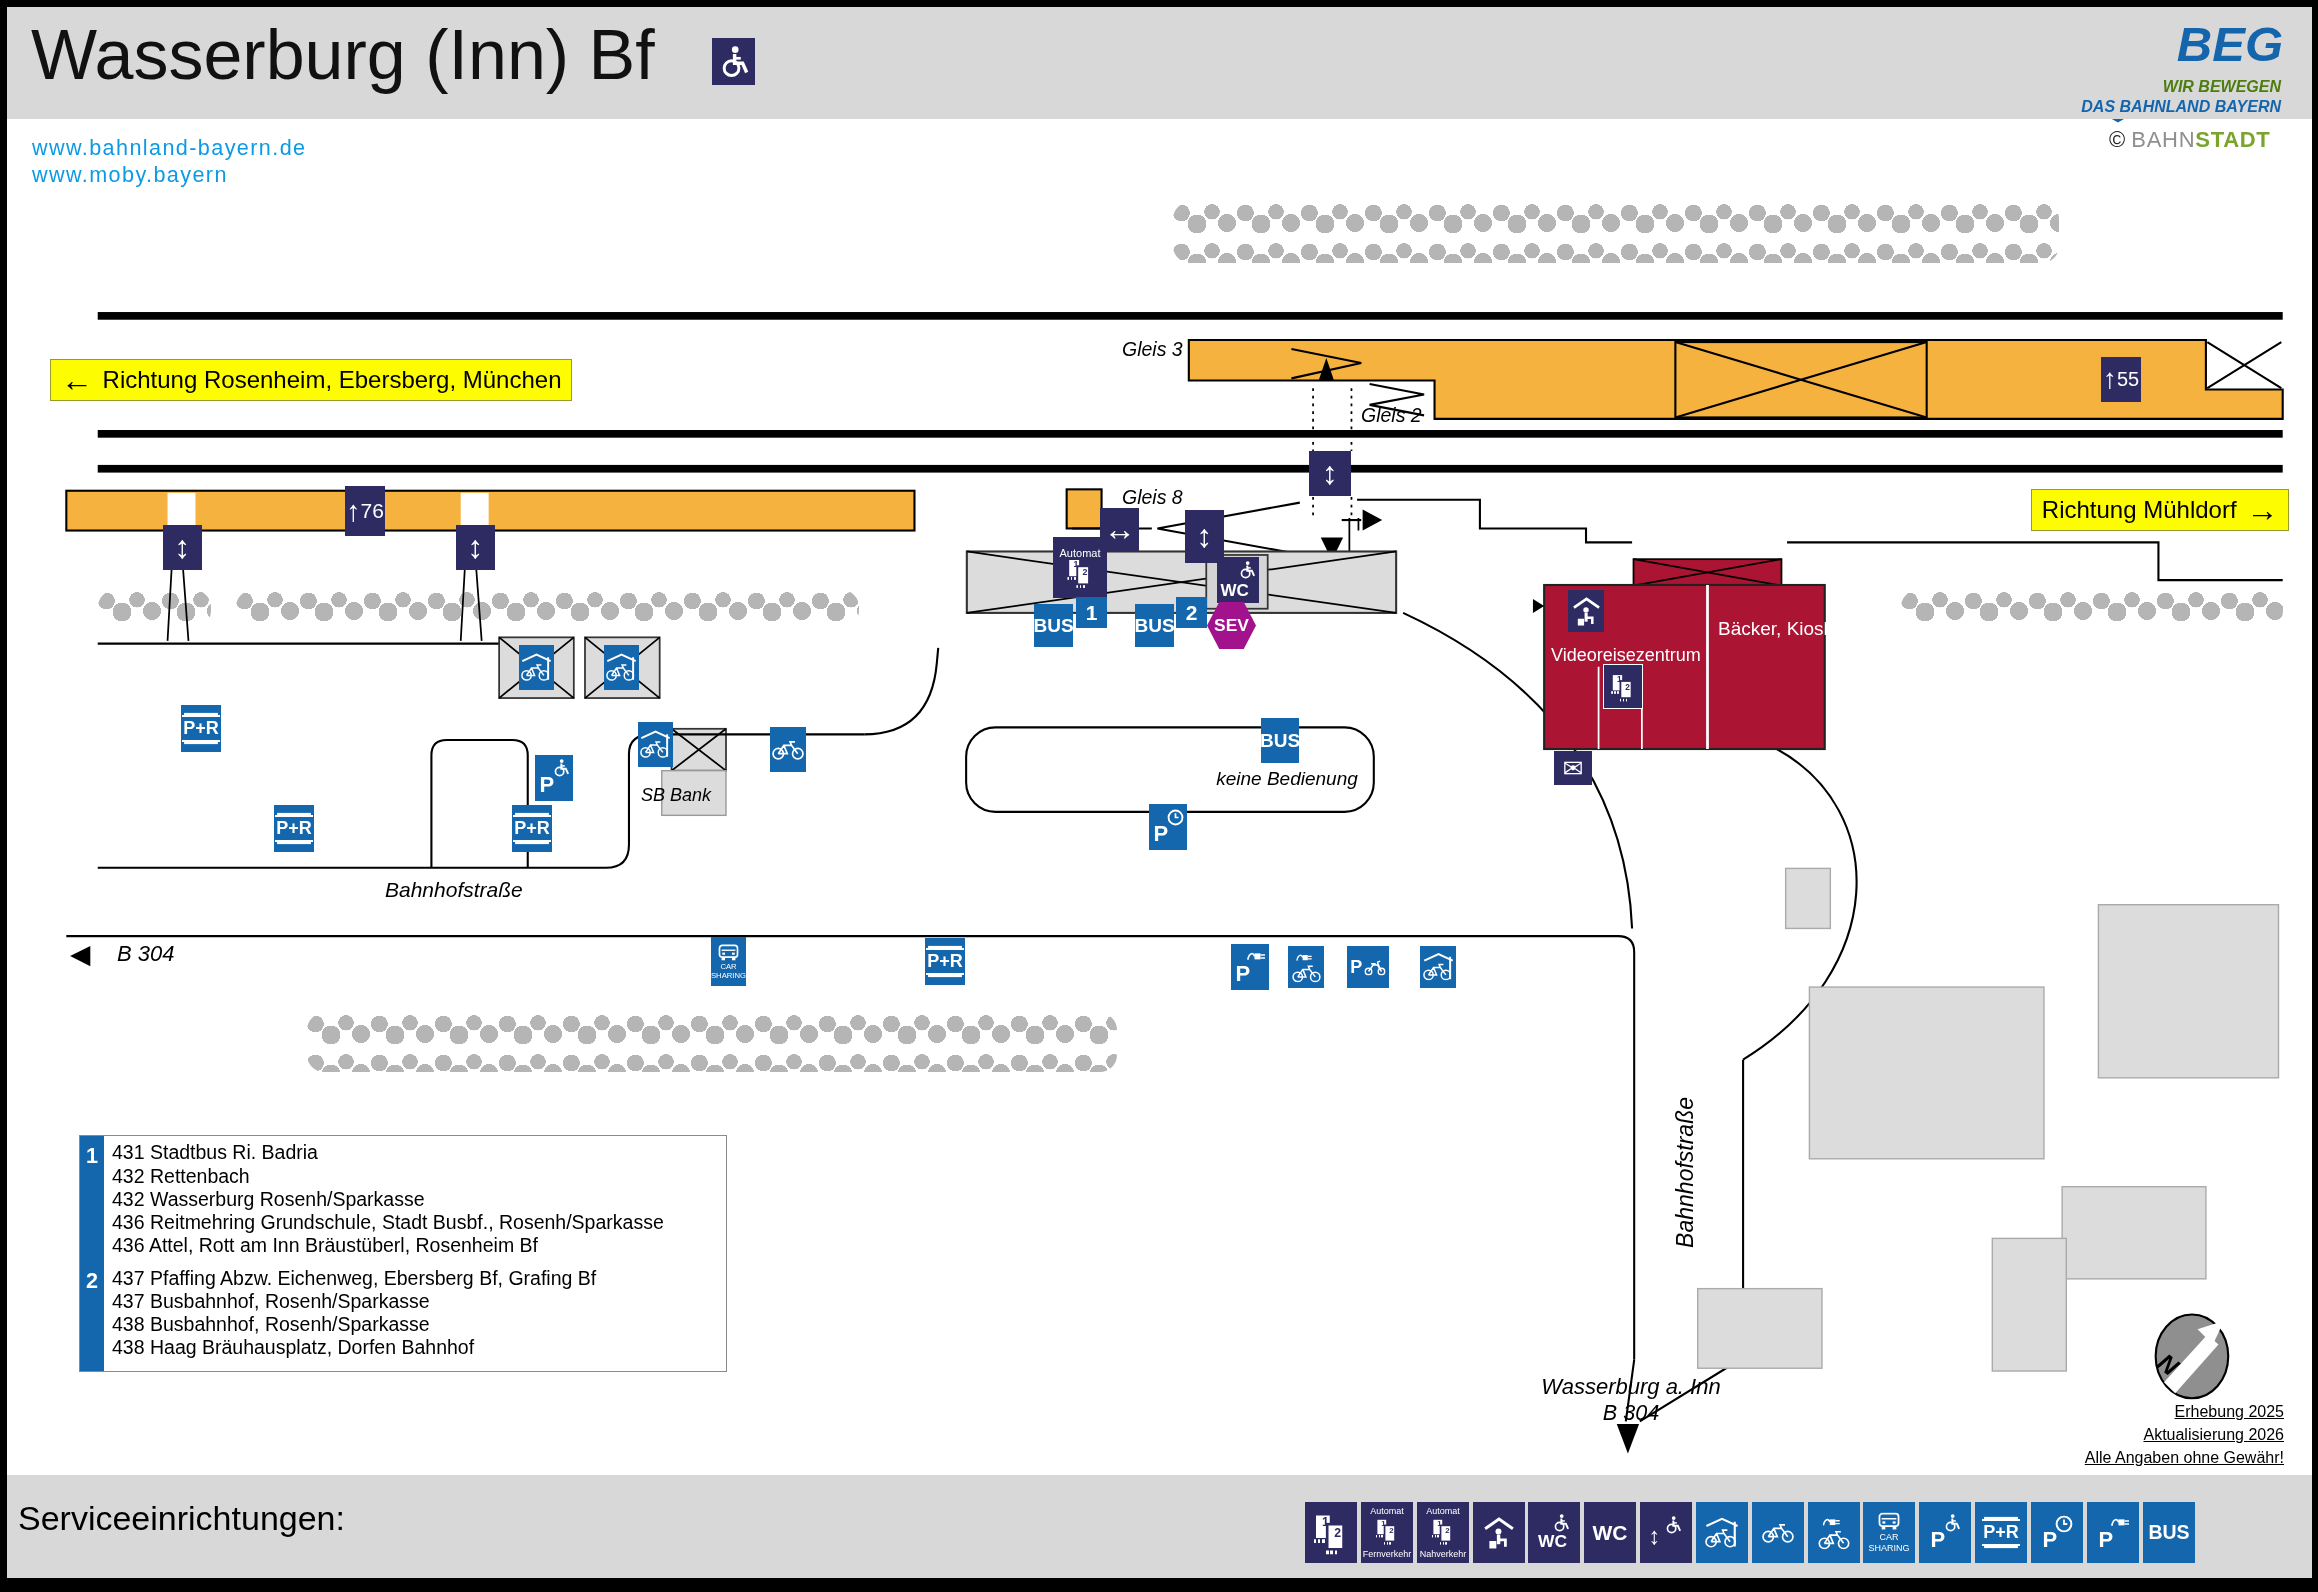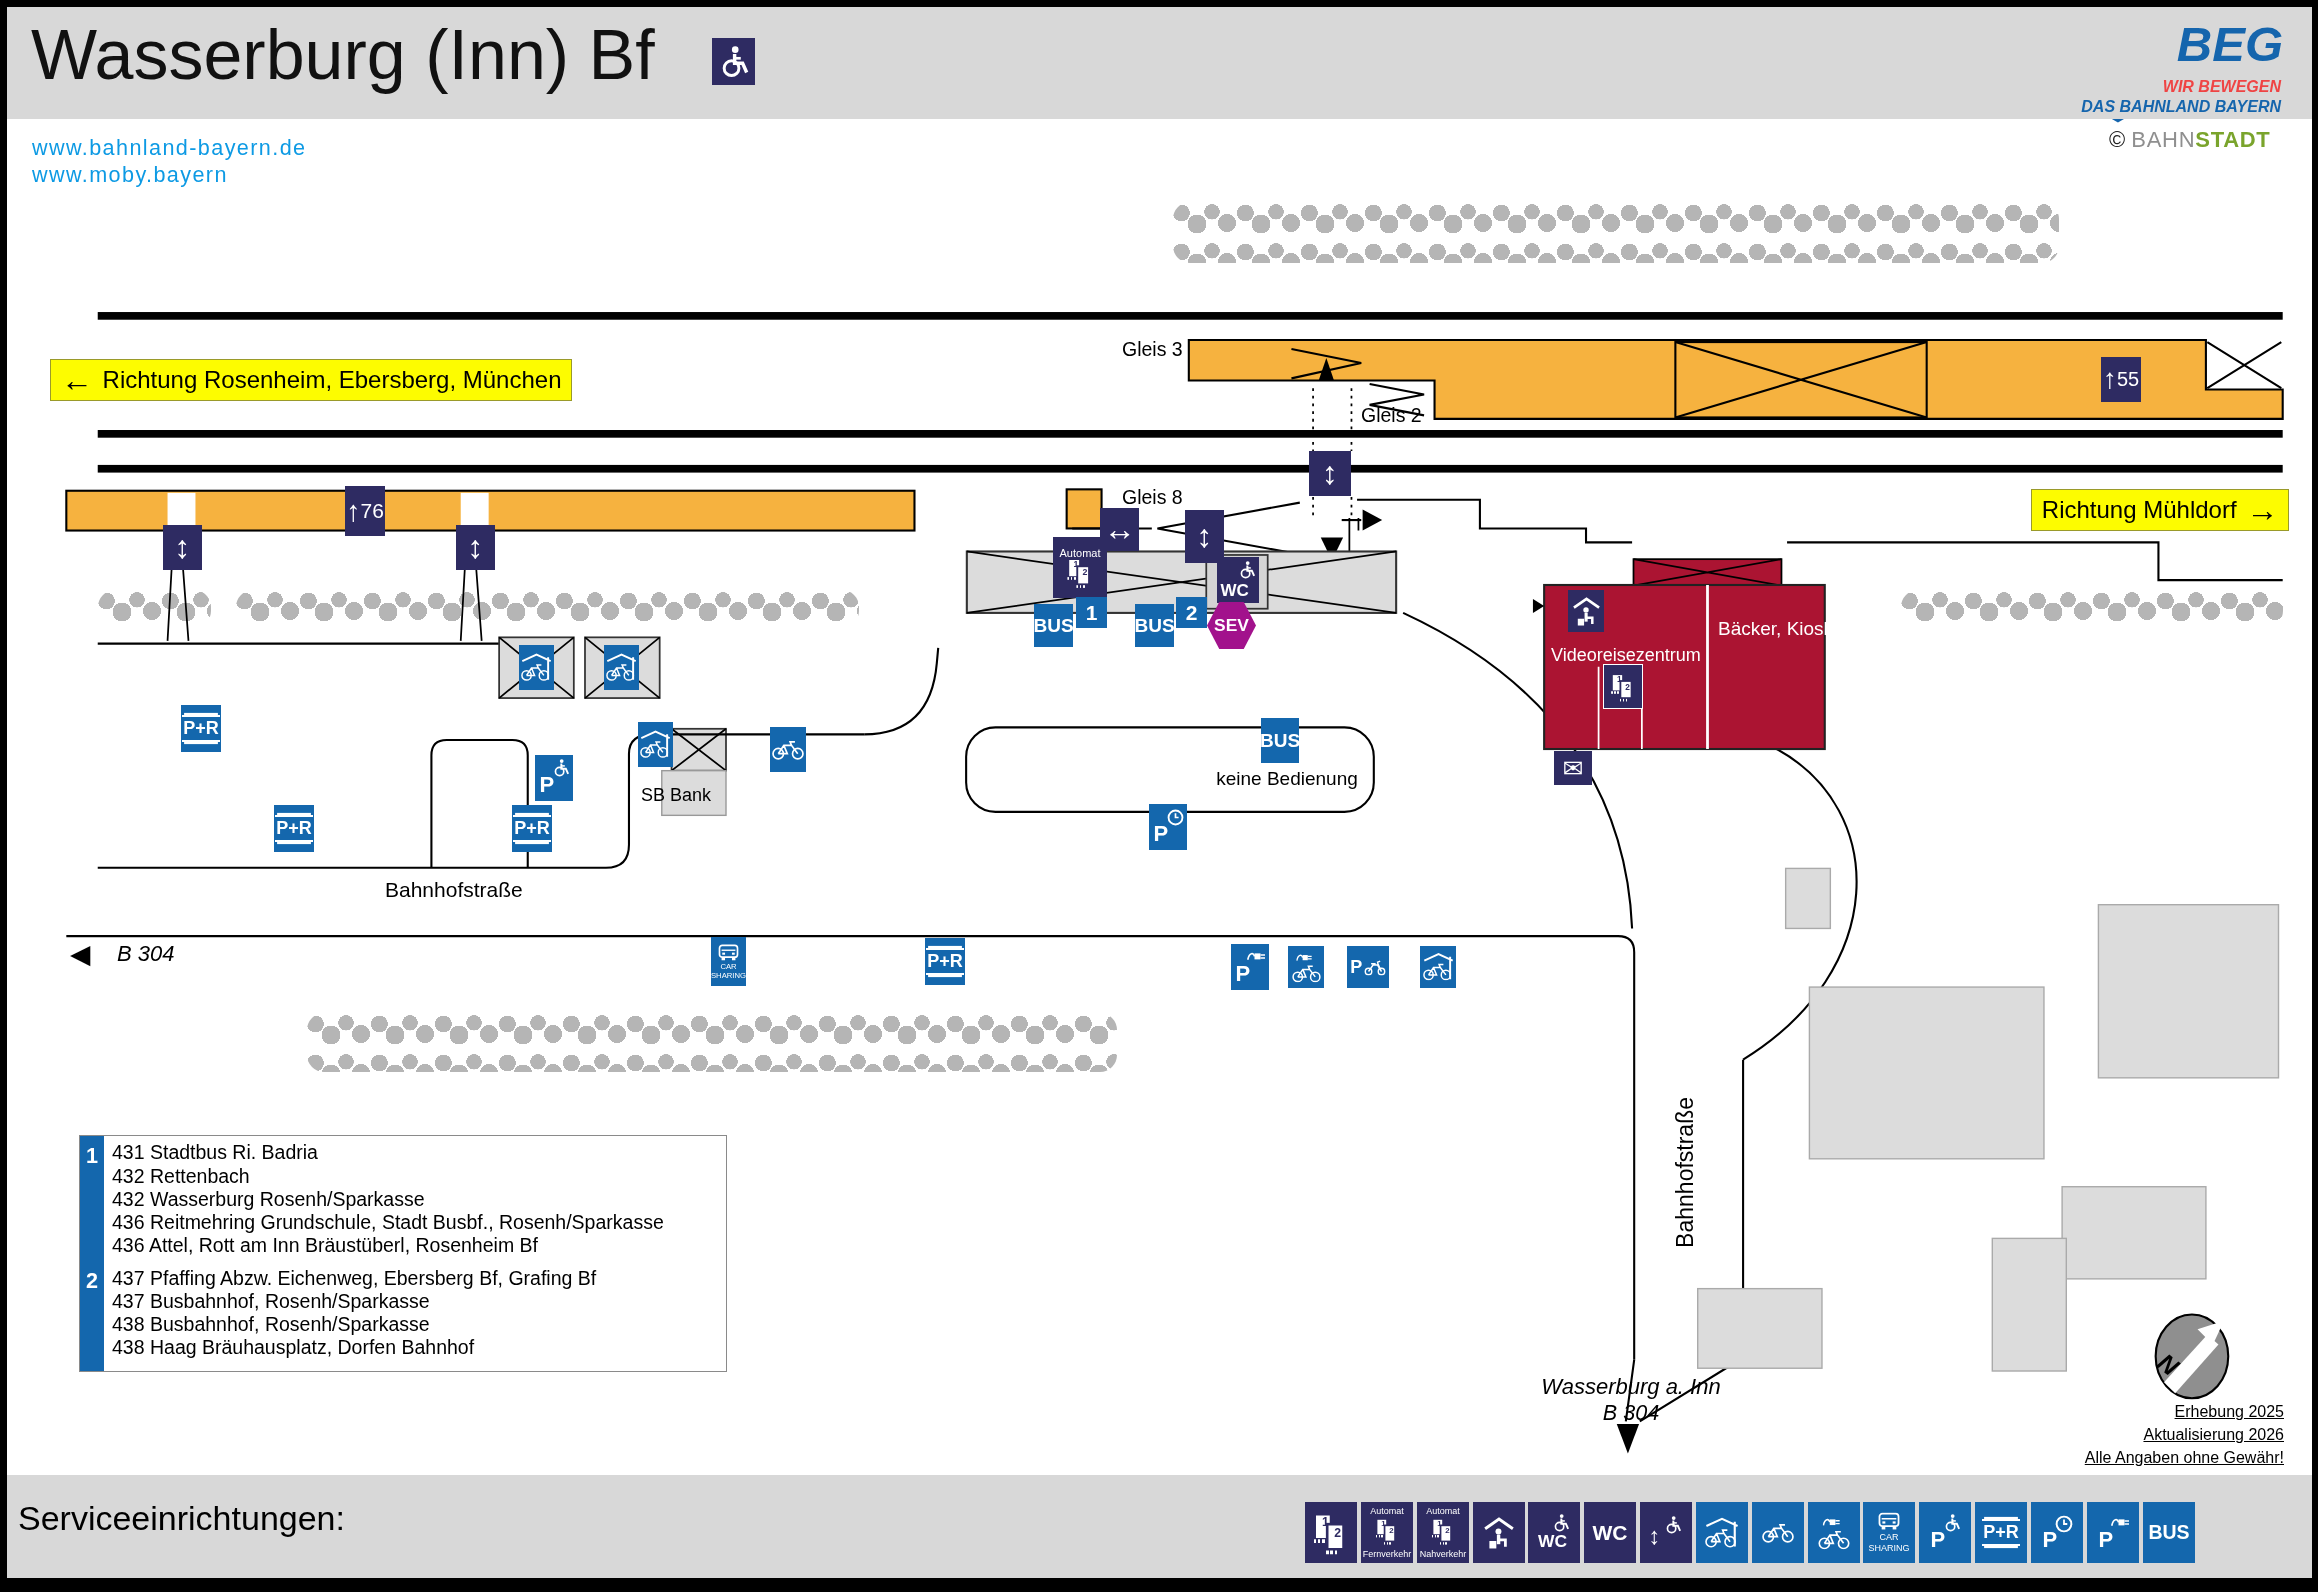--- a/index.html
+++ b/index.html
@@ -7,21 +7,21 @@
        font-family:"Liberation Sans","DejaVu Sans",sans-serif;overflow:hidden;}
   .abs{position:absolute;}
   .frame{position:absolute;inset:0;border:7px solid #000;border-bottom:15.4px solid #000;pointer-events:none;z-index:60;}
   .hdr{position:absolute;left:7px;top:7px;width:2305px;height:112px;background:#d8d8d8;z-index:5;}
   .ftr{position:absolute;left:7px;top:1475px;width:2305px;height:104px;background:#d8d8d8;z-index:5;}
   .title{position:absolute;left:31px;top:15.4px;font-size:70px;color:#111;white-space:nowrap;z-index:6;}
   .ftitle{position:absolute;left:18px;top:1499px;font-size:34px;color:#000;z-index:6;}
   .links a{display:block;color:#0d9ae4;font-size:21.6px;letter-spacing:1.4px;line-height:27px;text-decoration:none;}
   .badge{background:#2e2b62;color:#fff;display:flex;align-items:center;justify-content:center;position:absolute;z-index:10;}
   .bbadge{background:#1467ad;color:#fff;display:flex;align-items:center;justify-content:center;position:absolute;z-index:10;}
-  .lab{position:absolute;font-size:19.5px;color:#000;white-space:nowrap;z-index:9;}
+  .lab{position:absolute;font-size:19.5px;color:#000;white-space:nowrap;z-index:9;font-style:italic;}
   .wlab{position:absolute;font-size:18px;color:#fff;white-space:nowrap;z-index:9;}
   .banner{position:absolute;background:#fdfc00;border:1.4px solid #9a9a2a;display:flex;align-items:center;
           font-size:24px;color:#000;white-space:nowrap;z-index:12;padding:0 9.8px;gap:9.8px;}
   .banner .ar{font-size:32px;font-weight:bold;line-height:14px;}
   .trees{position:absolute;z-index:2;border-radius:17px;background:
     radial-gradient(circle 9.8px at 8.4px 11px,#b5b5b5 85%,transparent 86%),
     radial-gradient(circle 11px at 24px 22px,#b5b5b5 85%,transparent 86%),
     radial-gradient(circle 9px at 39px 9.8px,#b5b5b5 85%,transparent 86%),
     radial-gradient(circle 10.5px at 54px 21px,#b5b5b5 85%,transparent 86%);
     background-size:64px 39px;}
@@ -208,21 +208,21 @@
 <div class="hdr"></div>
 <div class="title">Wasserburg (Inn) Bf</div>
 <div class="badge" style="left:712px;top:38px;width:43px;height:47px;z-index:7;">
   <svg width="32" height="32" viewBox="0 0 26 26">
       <use href="#sym-wheel"></use>
     </svg>
 </div>
 <div class="abs" style="left:2171px;top:18px;z-index:7;text-align:right;width:112px;">
   <div style="font-size:49px;font-weight:bold;font-style:italic;color:#1565ad;line-height:52px;">BEG</div>
 </div>
-<div class="abs" style="right:38px;top:78px;z-index:7;font-size:16px;font-weight:bold;font-style:italic;color:#ef4444;">WIR BEWEGEN</div>
+<div class="abs" style="right:38px;top:78px;z-index:7;font-size:16px;font-weight:bold;font-style:italic;color:#4d7c0f;">WIR BEWEGEN</div>
 <div class="abs" style="right:38px;top:98px;z-index:7;font-size:16px;font-weight:bold;font-style:italic;color:#1565ad;">DAS BAHNLAND BAYERN</div>
 <div class="abs" style="left:2109px;top:127px;font-size:22px;z-index:7;white-space:nowrap;">
   <span style="color:#222;">©</span>
   <span style="color:#8f8f8f;letter-spacing:0.7px;">BAHN</span><span style="color:#7aa42c;font-weight:bold;letter-spacing:0.7px;">STADT</span>
 </div>
 <div class="links abs" style="left:32px;top:134px;z-index:7;">
   <a href="#">www.bahnland-bayern.de</a>
   <a href="#">www.moby.bayern</a>
 </div>
 

